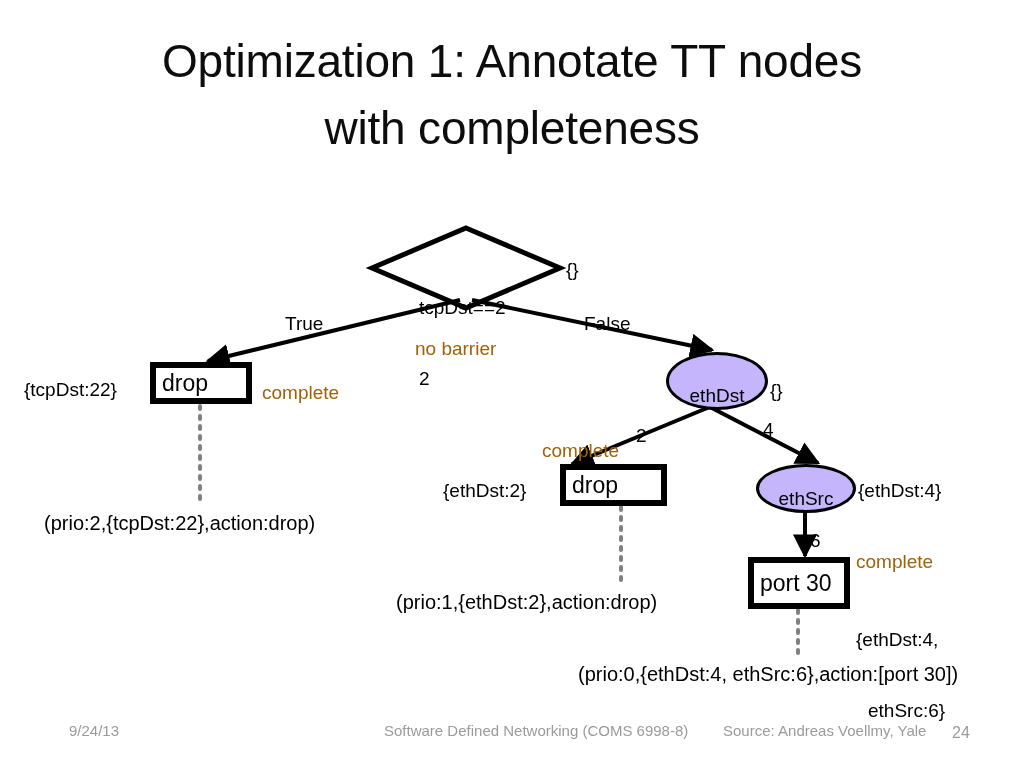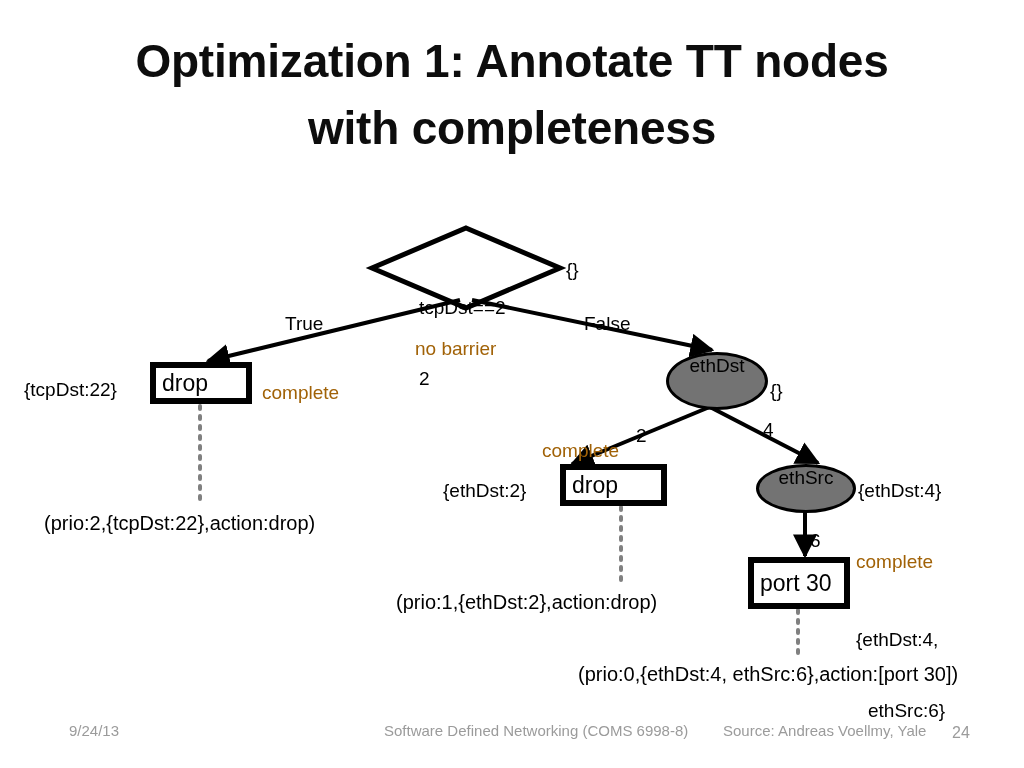--- a/index.html
+++ b/index.html
@@ -18,21 +18,21 @@
   }
   
   #title {
     position: absolute;
     left: 60px;
     top: 28px;
     width: 904px;
     text-align: center;
     font-size: 46px;
     line-height: 1.45;
-    font-weight: 700;
+    font-weight: 400;
     color: #0d0d0d;
     letter-spacing: -0.2px;
   }
   
   #diagram {
     position: absolute;
     left: 0;
     top: 0;
     width: 1024px;
     height: 768px;
@@ -57,24 +57,24 @@
   .node-box .box-label {
     font-size: 23px;
     color: #000;
     padding-left: 6px;
     white-space: nowrap;
   }
   .ellipse-node {
     position: absolute;
     border: 3px solid #000000;
     border-radius: 50%;
-    background: #737373;
+    background: #c4b5fd;
     box-sizing: border-box;
     display: flex;
-    align-items: flex-start;
+    align-items: flex-end;
     justify-content: center;
   }
   .ellipse-node .ell-label {
     font-size: 19px;
     color: #000;
     white-space: nowrap;
   }
   .diamond-text {
     position: absolute;
     font-size: 19px;

